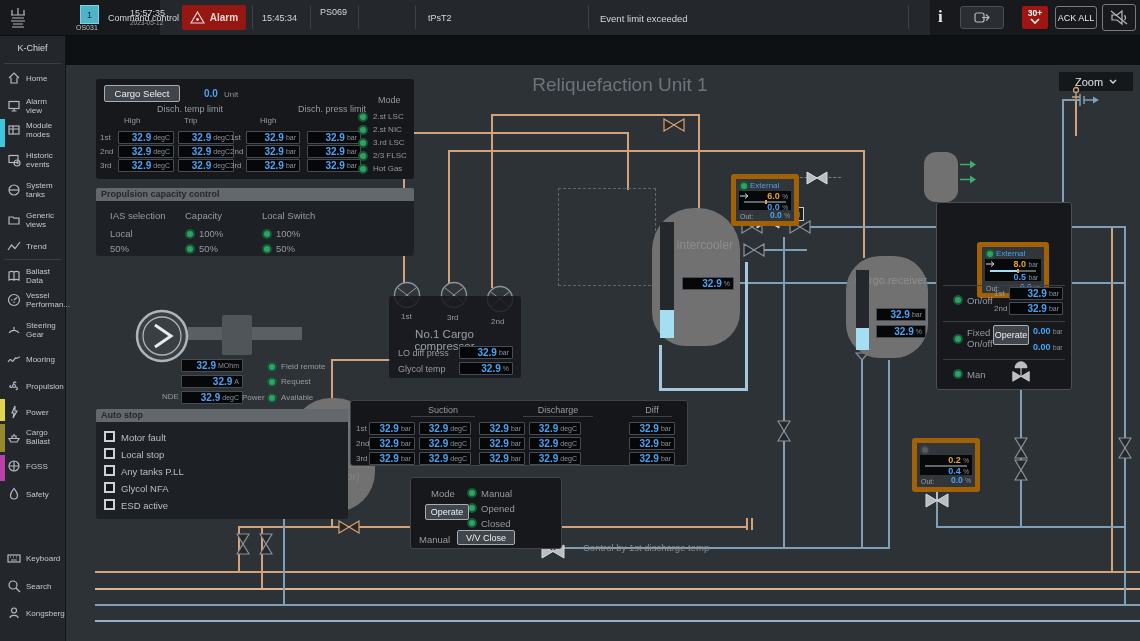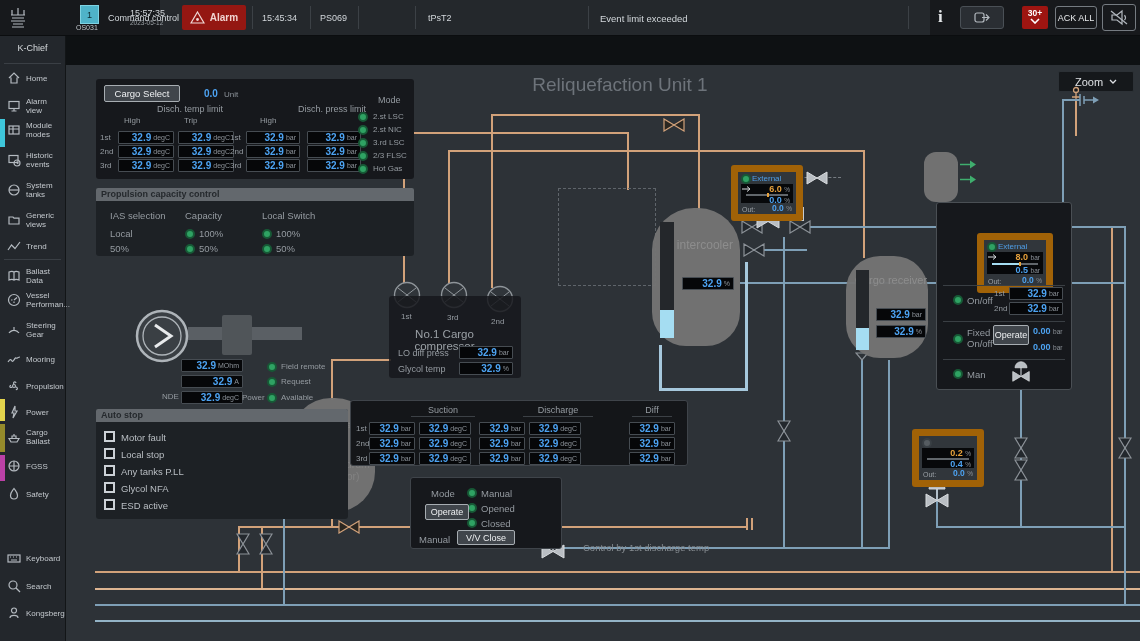--- a/index.html
+++ b/index.html
@@ -46,21 +46,21 @@
   .vbox i{color:#8d939a;font-size:7px;font-style:normal;}
   .led{position:absolute;width:6px;height:6px;border-radius:50%;background:#2fa263;border:2px solid #175936;}
   .led.gray{background:#565c61;border-color:#393f44;}
   .btn{position:absolute;background:#40454b;border:1px solid #a7adb2;border-radius:2px;color:#eef0f2;font-size:9px;display:flex;align-items:center;justify-content:center;box-sizing:border-box;}
   .chk{position:absolute;width:11px;height:11px;border:2px solid #ccd1d6;background:#14171a;box-sizing:border-box;}
   .chk.dim{border-color:#4e5458;}
   .vessel{position:absolute;background:rgba(116,116,116,0.97);}
   .vlabel{position:absolute;text-align:center;color:#8d8d8d;}
   .lvl{position:absolute;background:#24272b;}
   .lvl-fill{position:absolute;left:0;right:0;bottom:0;background:#a5ddf2;}
-  .extbox{position:absolute;background:#31363b;border:7px solid #a16207;border-radius:3px;}
+  .extbox{position:absolute;background:#31363b;border:5px solid #a16207;border-radius:3px;margin-top:9px;}
   .extbox .eb-title{position:absolute;left:14px;top:2px;font-size:8px;color:#4f9fe8;}
   .extbox .eb-black{position:absolute;left:3px;top:12px;right:3px;background:#07080a;}
   .eb-sp{position:absolute;right:3px;font-size:9px;font-weight:bold;color:#e8a23c;}
   .eb-pv{position:absolute;right:3px;font-size:9px;font-weight:bold;color:#4da3f2;}
   .eb-unit{color:#8d939a;font-size:6.5px;font-weight:normal;}
   .eb-track{position:absolute;left:5px;right:5px;height:2px;background:#61666b;}
   .eb-out{position:absolute;left:4px;font-size:7px;color:#9aa0a5;}
   .eb-outv{position:absolute;right:4px;font-size:8.5px;font-weight:bold;color:#4da3f2;}
   
   .p-o{position:absolute;background:#d2a27a;}
@@ -115,21 +115,21 @@
     <div class="alarm-btn">
       <svg width="15" height="13" viewBox="0 0 15 13">
           <path d="M7.5,1 L14,12 L1,12 Z" fill="none" stroke="#f0d9d7" stroke-width="1.2"></path>
           <circle cx="7.5" cy="8.5" r="1.4" fill="#f0d9d7"></circle>
         </svg>
       <span>Alarm</span>
     </div>
     <div class="tdiv" style="left:252px"></div>
     <div class="tb-txt" style="left:262px;top:13px">15:45:34</div>
     <div class="tdiv" style="left:310px"></div>
-    <div class="tb-txt" style="left:320px;top:13px">PS069</div>
+    <div class="tb-txt" style="left:320px;top:7px">PS069</div>
     <div class="tdiv" style="left:358px"></div>
     <div class="tdiv" style="left:415px"></div>
     <div class="tb-txt" style="left:428px;top:13px">tPsT2</div>
     <div class="tdiv" style="left:588px"></div>
     <div class="tb-txt" style="left:600px;top:13px;font-size:9.5px">Event limit exceeded</div>
     <div class="tdiv" style="left:908px"></div>
     <div class="tb-txt" style="left:938px;top:7px;font-family:'Liberation Serif',serif;font-size:17px;font-weight:bold;color:#e4e7e9">i</div>
     <div class="tb-btn" style="left:960px;width:44px;background:#2a2e33;border-color:#4a5056">
       <svg width="16" height="11" viewBox="0 0 16 11">
           <rect x="1" y="1" width="9" height="9" rx="2" class="ic"></rect>

